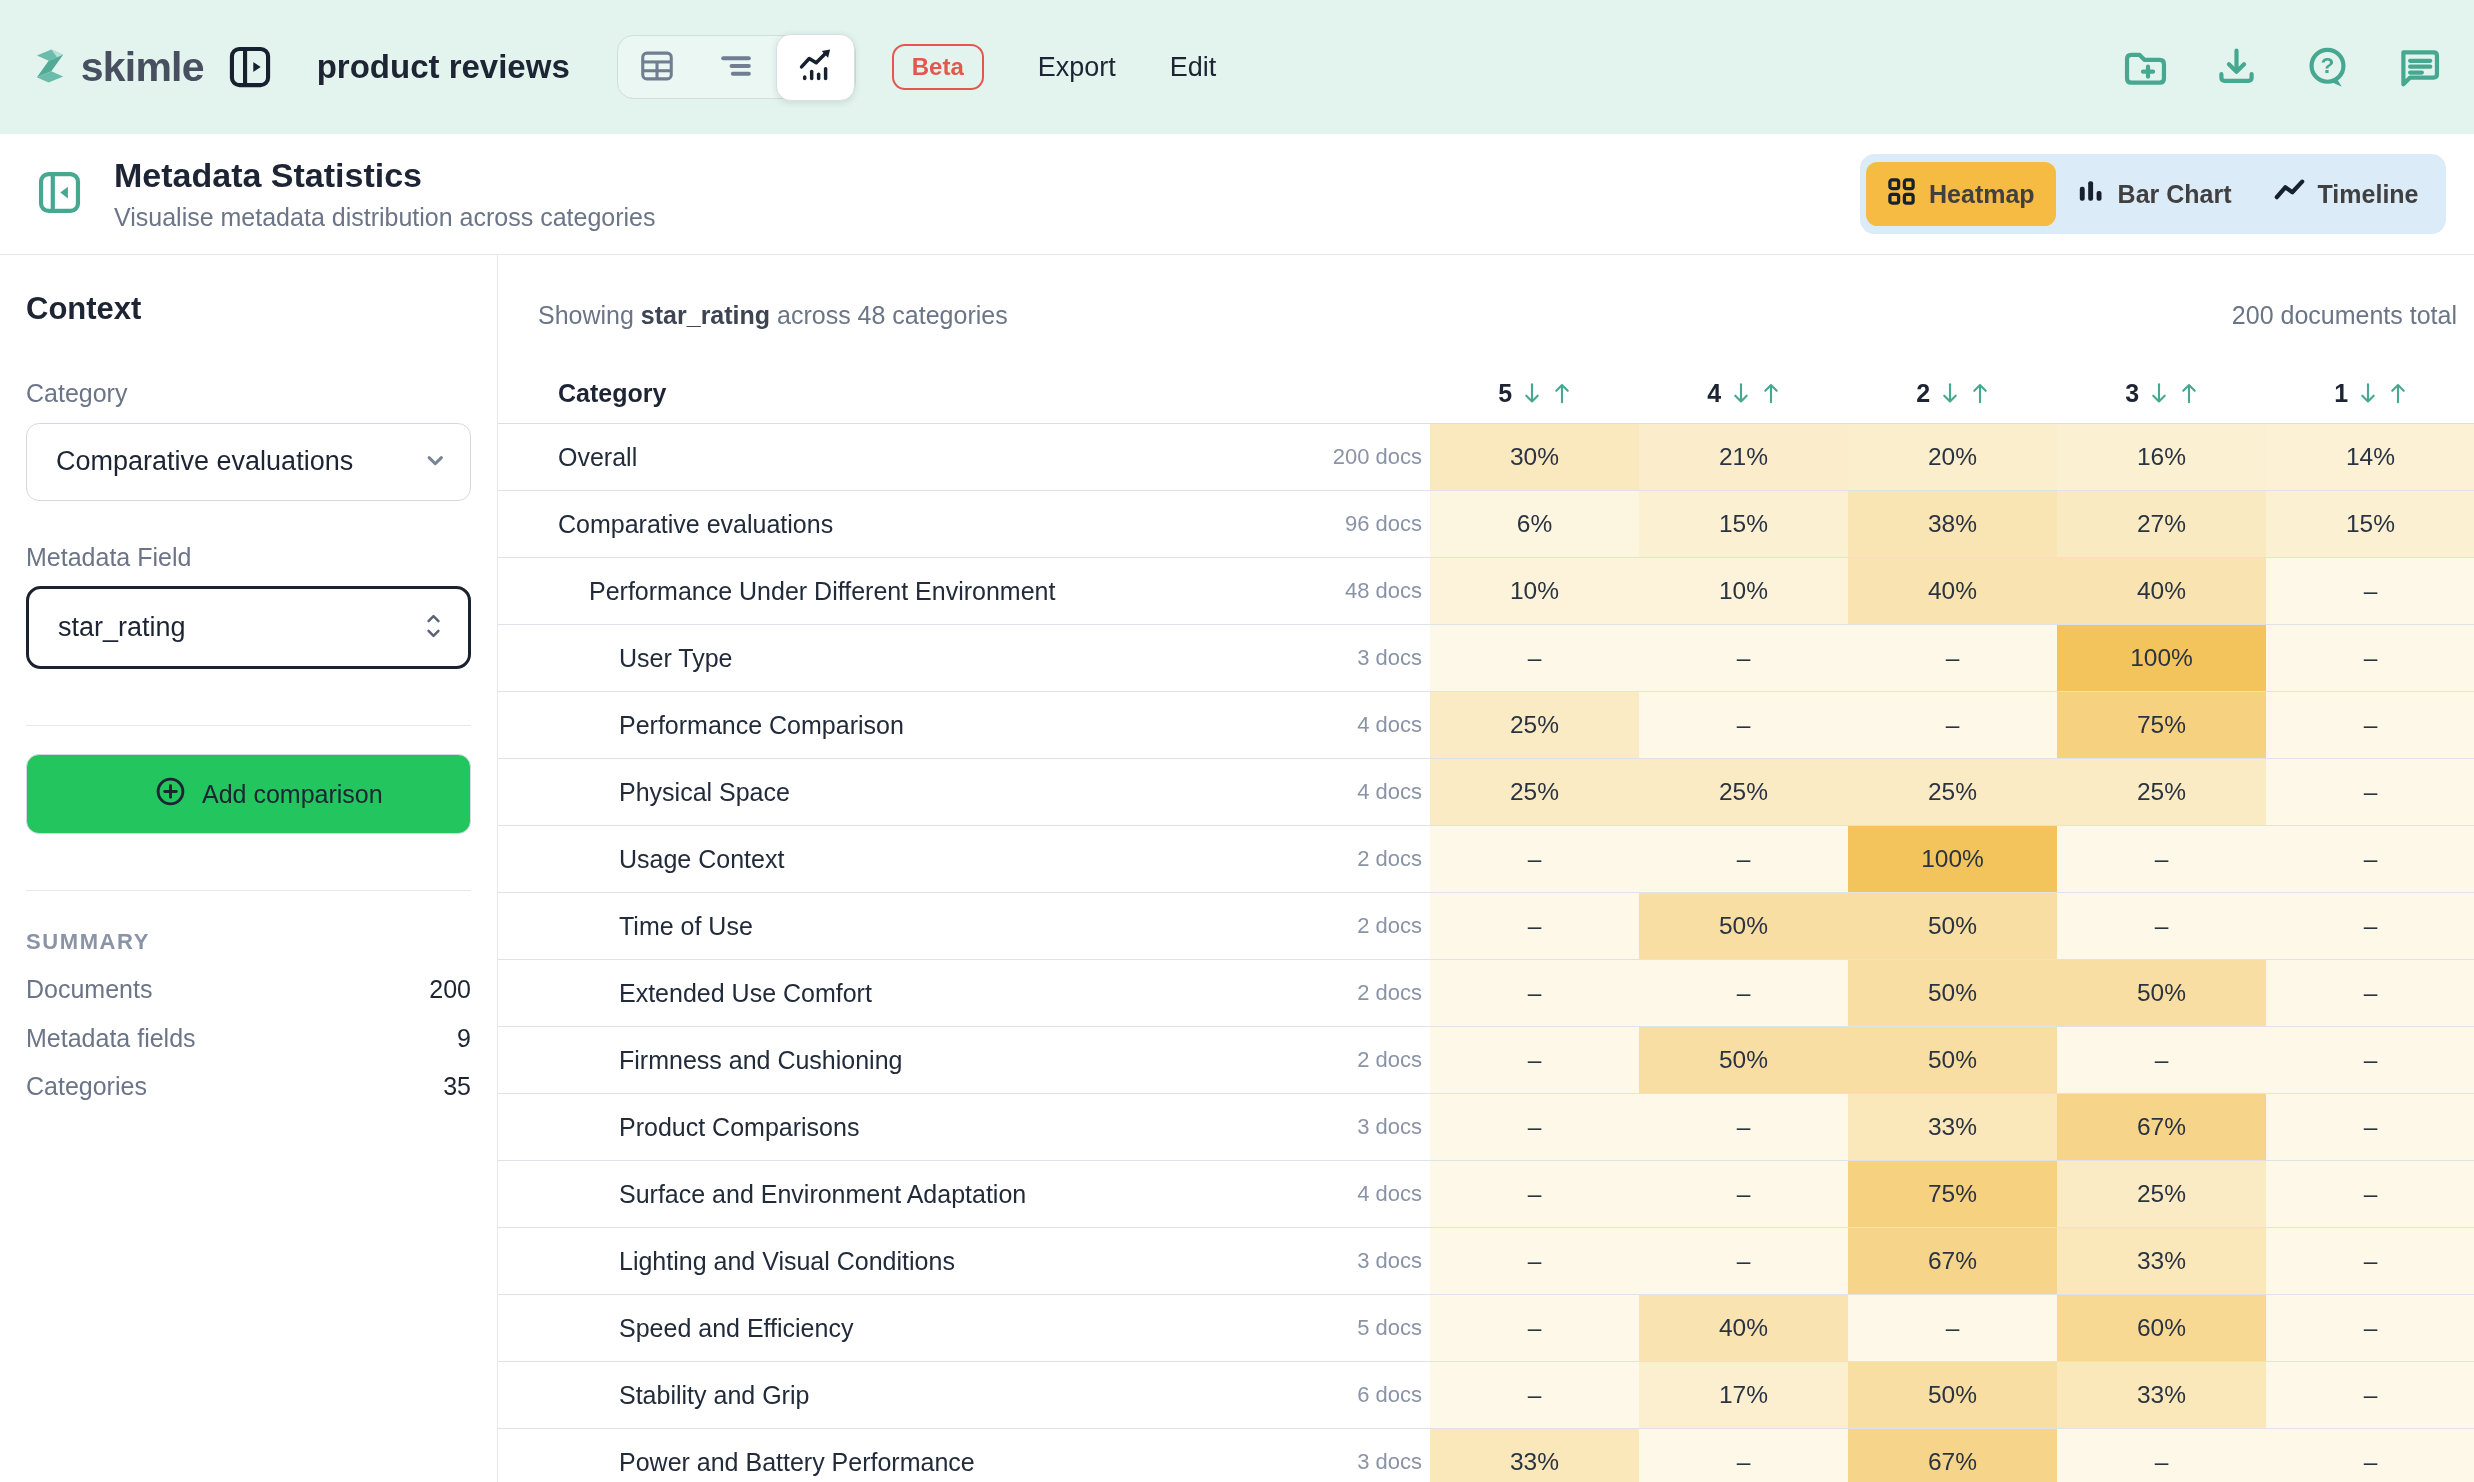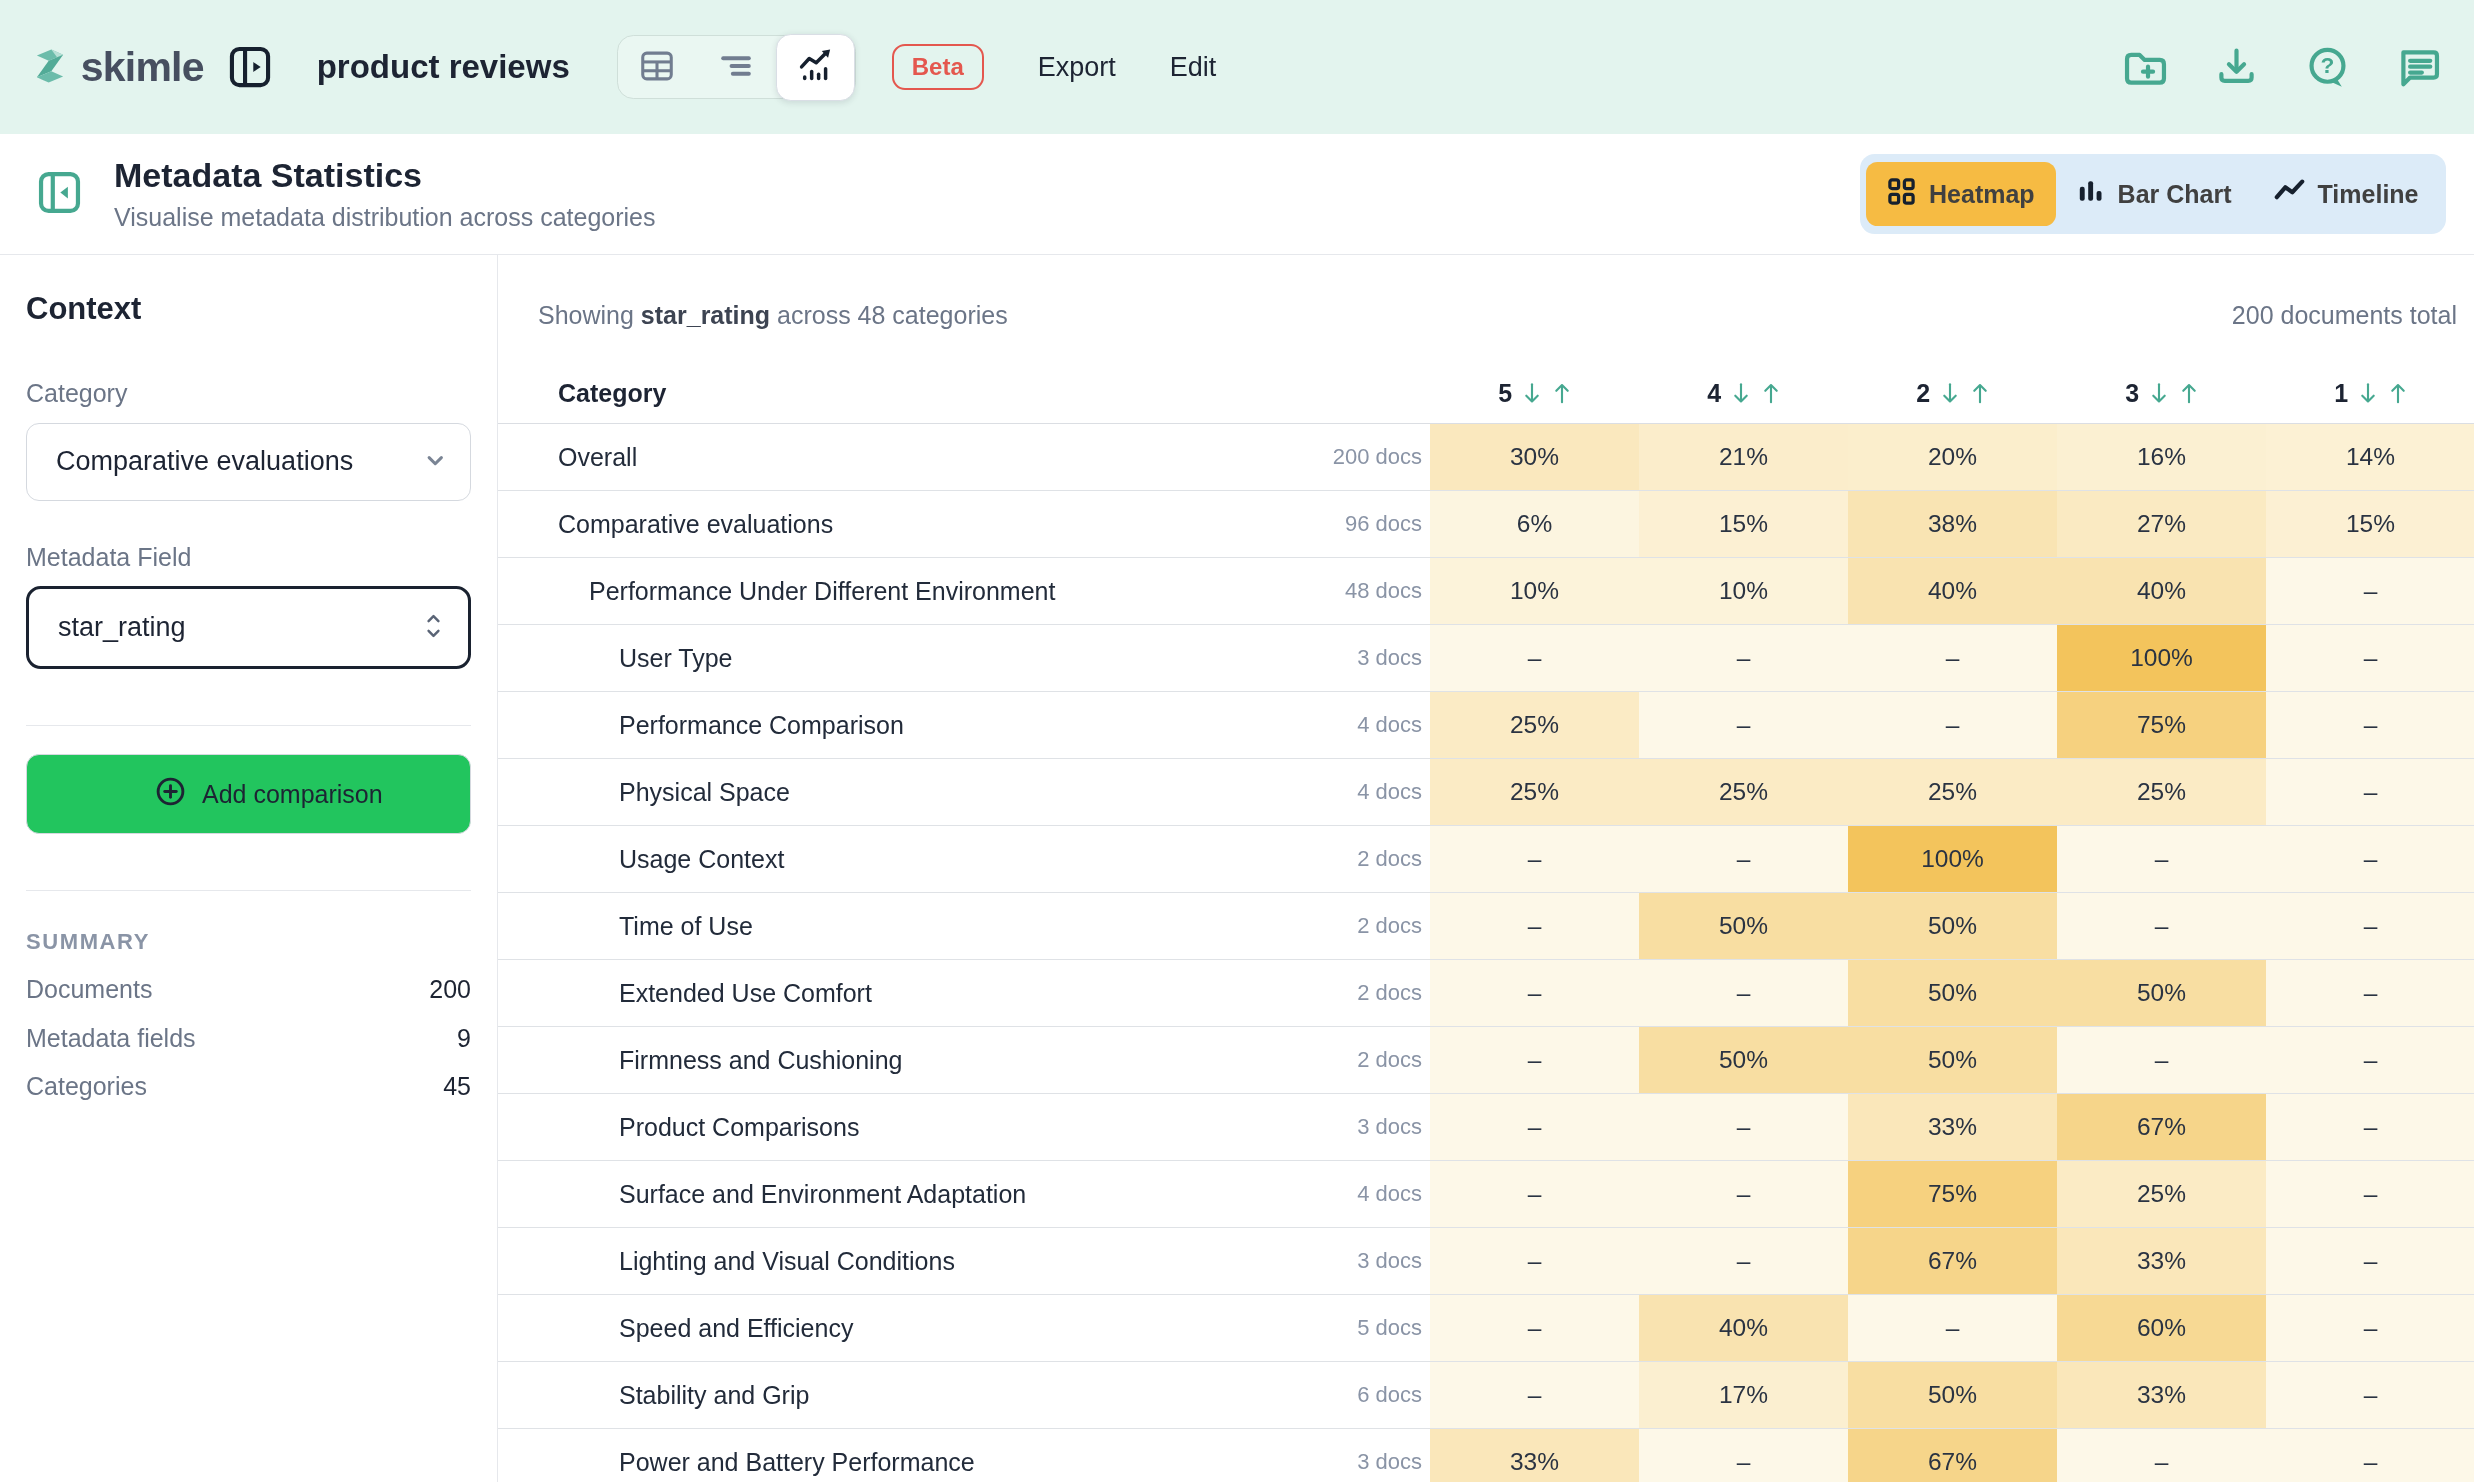--- a/index.html
+++ b/index.html
@@ -281,21 +281,21 @@
       <div class="summary-row">
         <span class="summary-label">Documents</span>
         <span class="summary-value">200</span>
       </div>
       <div class="summary-row">
         <span class="summary-label">Metadata fields</span>
         <span class="summary-value">9</span>
       </div>
       <div class="summary-row">
         <span class="summary-label">Categories</span>
-        <span class="summary-value">45</span>
+        <span class="summary-value">35</span>
       </div>
     </aside>
 
     <main class="main">
       <div class="main-top">
         <div class="showing">
           <span>Showing</span>
           <b>star_rating</b>
           <span>across 48 categories</span>
         </div>

